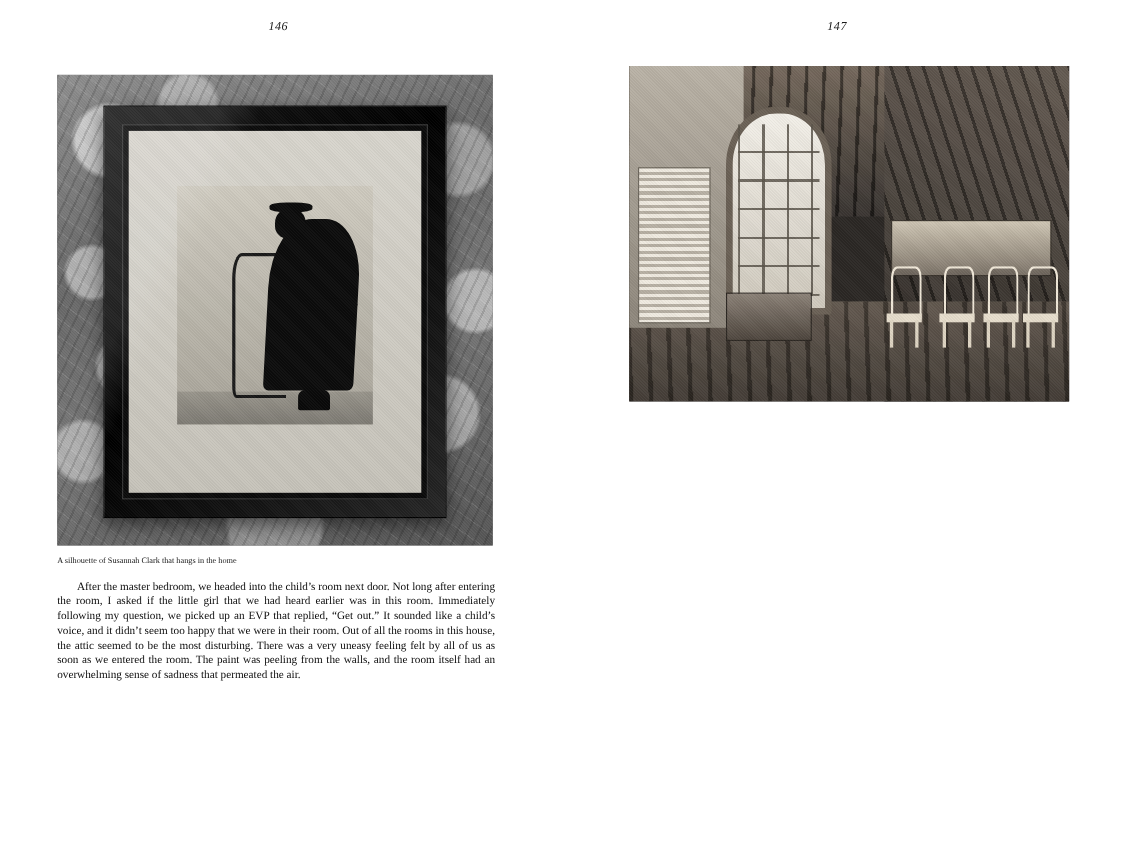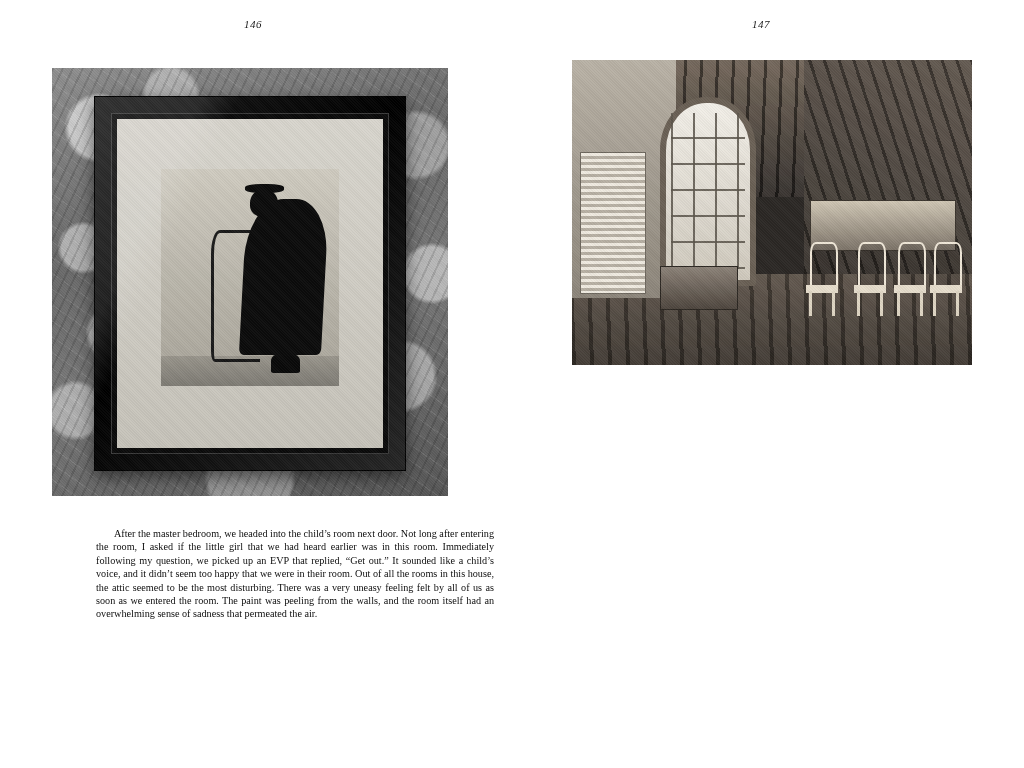--- a/index.html
+++ b/index.html
@@ -340,21 +340,20 @@
     font-size: 10.2px;
     line-height: 13.4px;
     text-align: justify;
     color: #0d0d0d;
     hyphens: auto;
   }
   .body-left {
     left: 52px;
     top: 527px;
     width: 398px;
-    margin-left: 44px;
   }
   .body-text p {
     margin: 0;
     text-indent: 18px;
   }
 </style>
 </head>
 <body>
 
 <div class="spread">
@@ -380,20 +379,21 @@
               <div class="silhouette-dog"></div>
               <div class="art-floor"></div>
             </div>
           </div>
         </div>
         <div class="glass-glare"></div>
       </div>
       <div class="photo-grain"></div>
     </div>
 
+    <div class="caption caption-left">A silhouette of Susannah Clark that hangs in the home</div>
 
     <div class="body-text body-left">
       <p>After the master bedroom, we headed into the child’s room next door. Not long after entering the room, I asked if the little girl that we had heard earlier was in this room. Immediately following my question, we picked up an EVP that replied, “Get out.” It sounded like a child’s voice, and it didn’t seem too happy that we were in their room. Out of all the rooms in this house, the attic seemed to be the most disturbing. There was a very uneasy feeling felt by all of us as soon as we entered the room. The paint was peeling from the walls, and the room itself had an overwhelming sense of sadness that permeated the air.</p>
     </div>
   </div>
 
   <div class="page page-right">
 
     <div class="folio folio-right">147</div>
 

